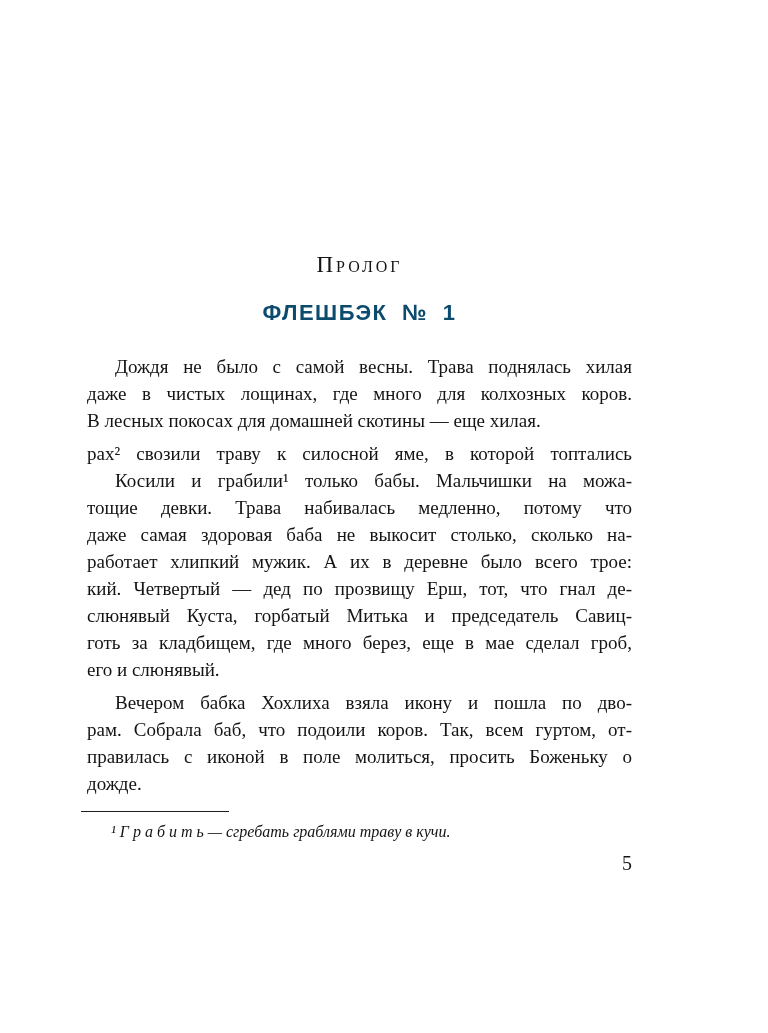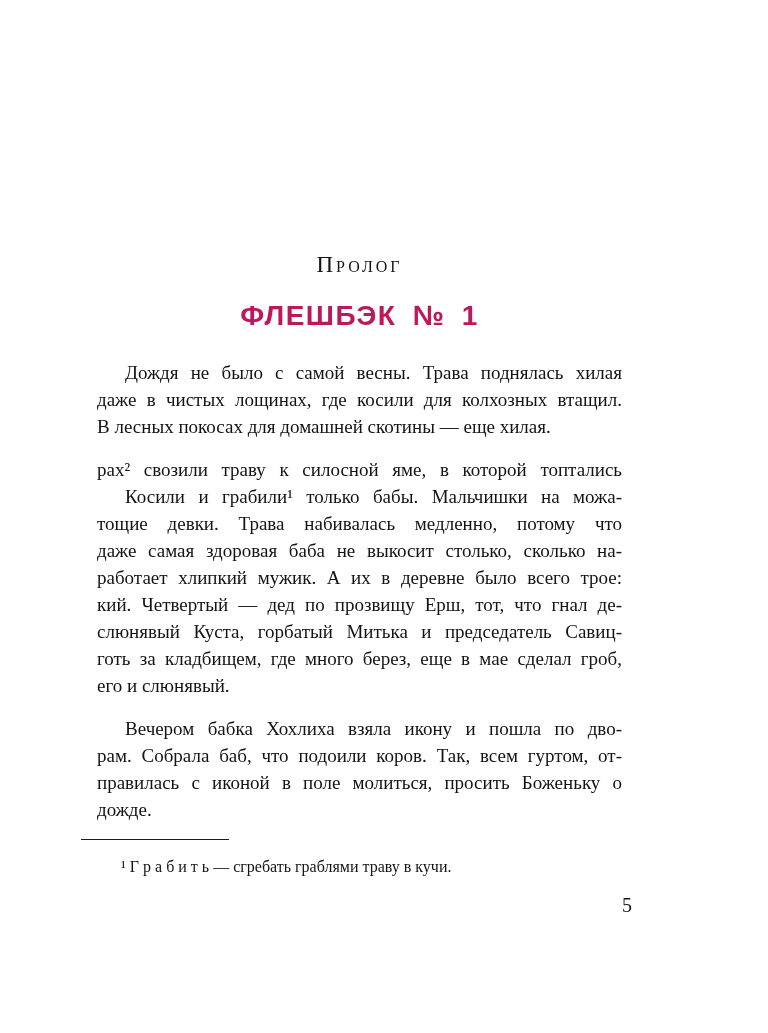--- a/index.html
+++ b/index.html
@@ -30,69 +30,69 @@
     font-size: 23px;
     font-weight: normal;
     font-variant: small-caps;
     letter-spacing: 3px;
     color: #141414;
   }
   .h2 {
     margin: 0 0 27px 0;
     text-align: center;
     font-family: "Liberation Sans", "DejaVu Sans", sans-serif;
-    font-size: 28px;
+    font-size: 22px;
     font-weight: bold;
     letter-spacing: 1.5px;
     word-spacing: 7px;
-    color: #be185d;
+    color: #0c4a6e;
   }
   .body-text {
     font-size: 19px;
     line-height: 27px;
   }
-  .para { margin: 16px; }
+  .para { margin: 6px; }
   .line {
     text-align: justify;
     text-align-last: justify;
     white-space: normal;
   }
   .line.final { text-align-last: left; }
   .line.first { padding-left: 28px; }
   .fn-rule {
     margin-top: 14px;
     width: 148px;
     height: 0;
     border-top: 1.5px solid #1d1d1d;
   }
   .footnotes {
     margin-top: 9px;
     font-size: 16px;
     line-height: 22px;
   }
-  .footnotes .line.first { padding-left: 24px; }
+  .footnotes .line.first { padding-left: 24px; font-style: italic; }
   .page-number {
     margin-top: 9px;
     text-align: right;
     font-size: 20px;
     padding-right: 6px;
     color: #141414;
   }
 </style>
 </head>
 <body>
 
 <div class="page">
   <div class="content">
     <h1 class="h1">Пролог</h1>
     <h2 class="h2">ФЛЕШБЭК № 1</h2>
     <div id="body-text" class="body-text">
         <div class="para">
           <div class="line first">Дождя не было с самой весны. Трава поднялась хилая</div>
-          <div class="line">даже в чистых лощинах, где косили для колхозных втащил.</div>
+          <div class="line">даже в чистых лощинах, где много для колхозных коров.</div>
           <div class="line final">В лесных покосах для домашней скотины — еще хилая.</div>
         </div>
         <div class="para">
           <div class="line">рах² свозили траву к силосной яме, в которой топтались</div>
           <div class="line first">Косили и грабили¹ только бабы. Мальчишки на можа-</div>
           <div class="line">тощие девки. Трава набивалась медленно, потому что</div>
           <div class="line">даже самая здоровая баба не выкосит столько, сколько на-</div>
           <div class="line">работает хлипкий мужик. А их в деревне было всего трое:</div>
           <div class="line">кий. Четвертый — дед по прозвищу Ерш, тот, что гнал де-</div>
           <div class="line">слюнявый Куста, горбатый Митька и председатель Савиц-</div>

